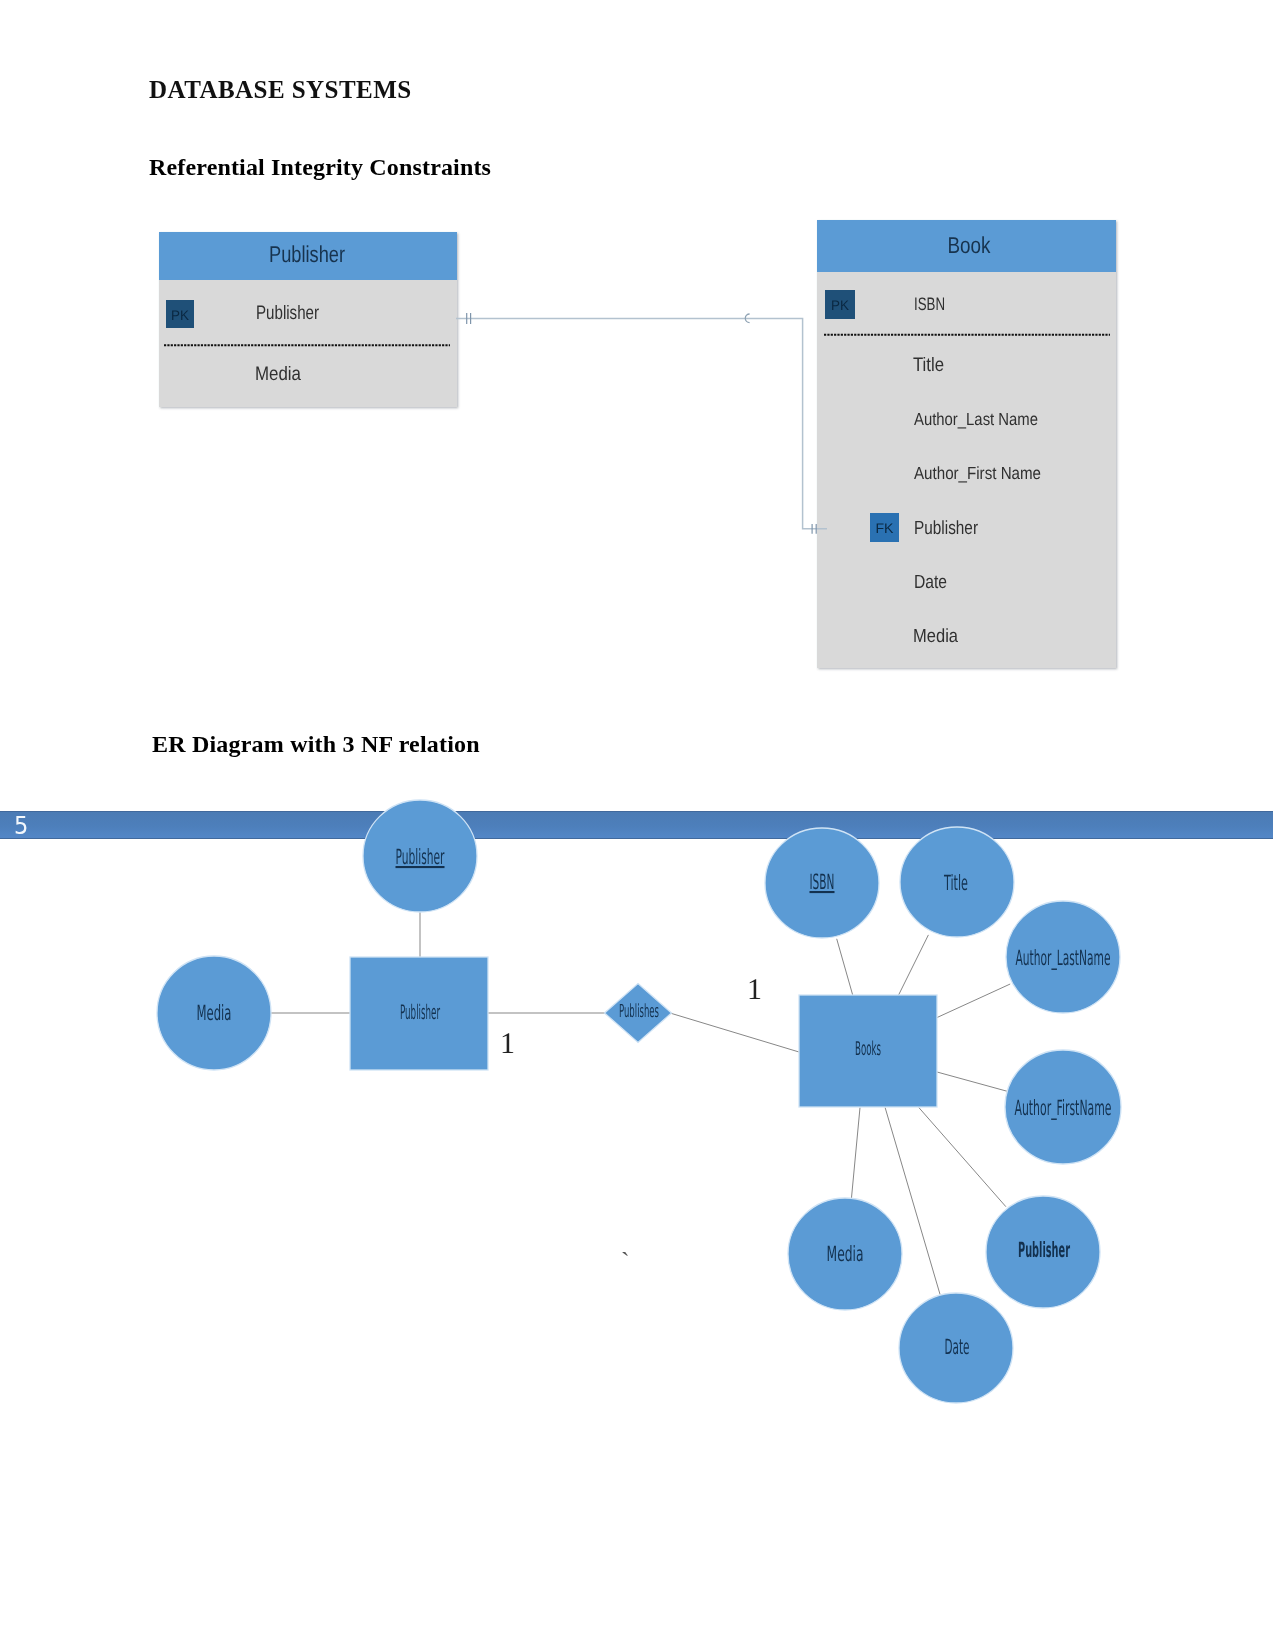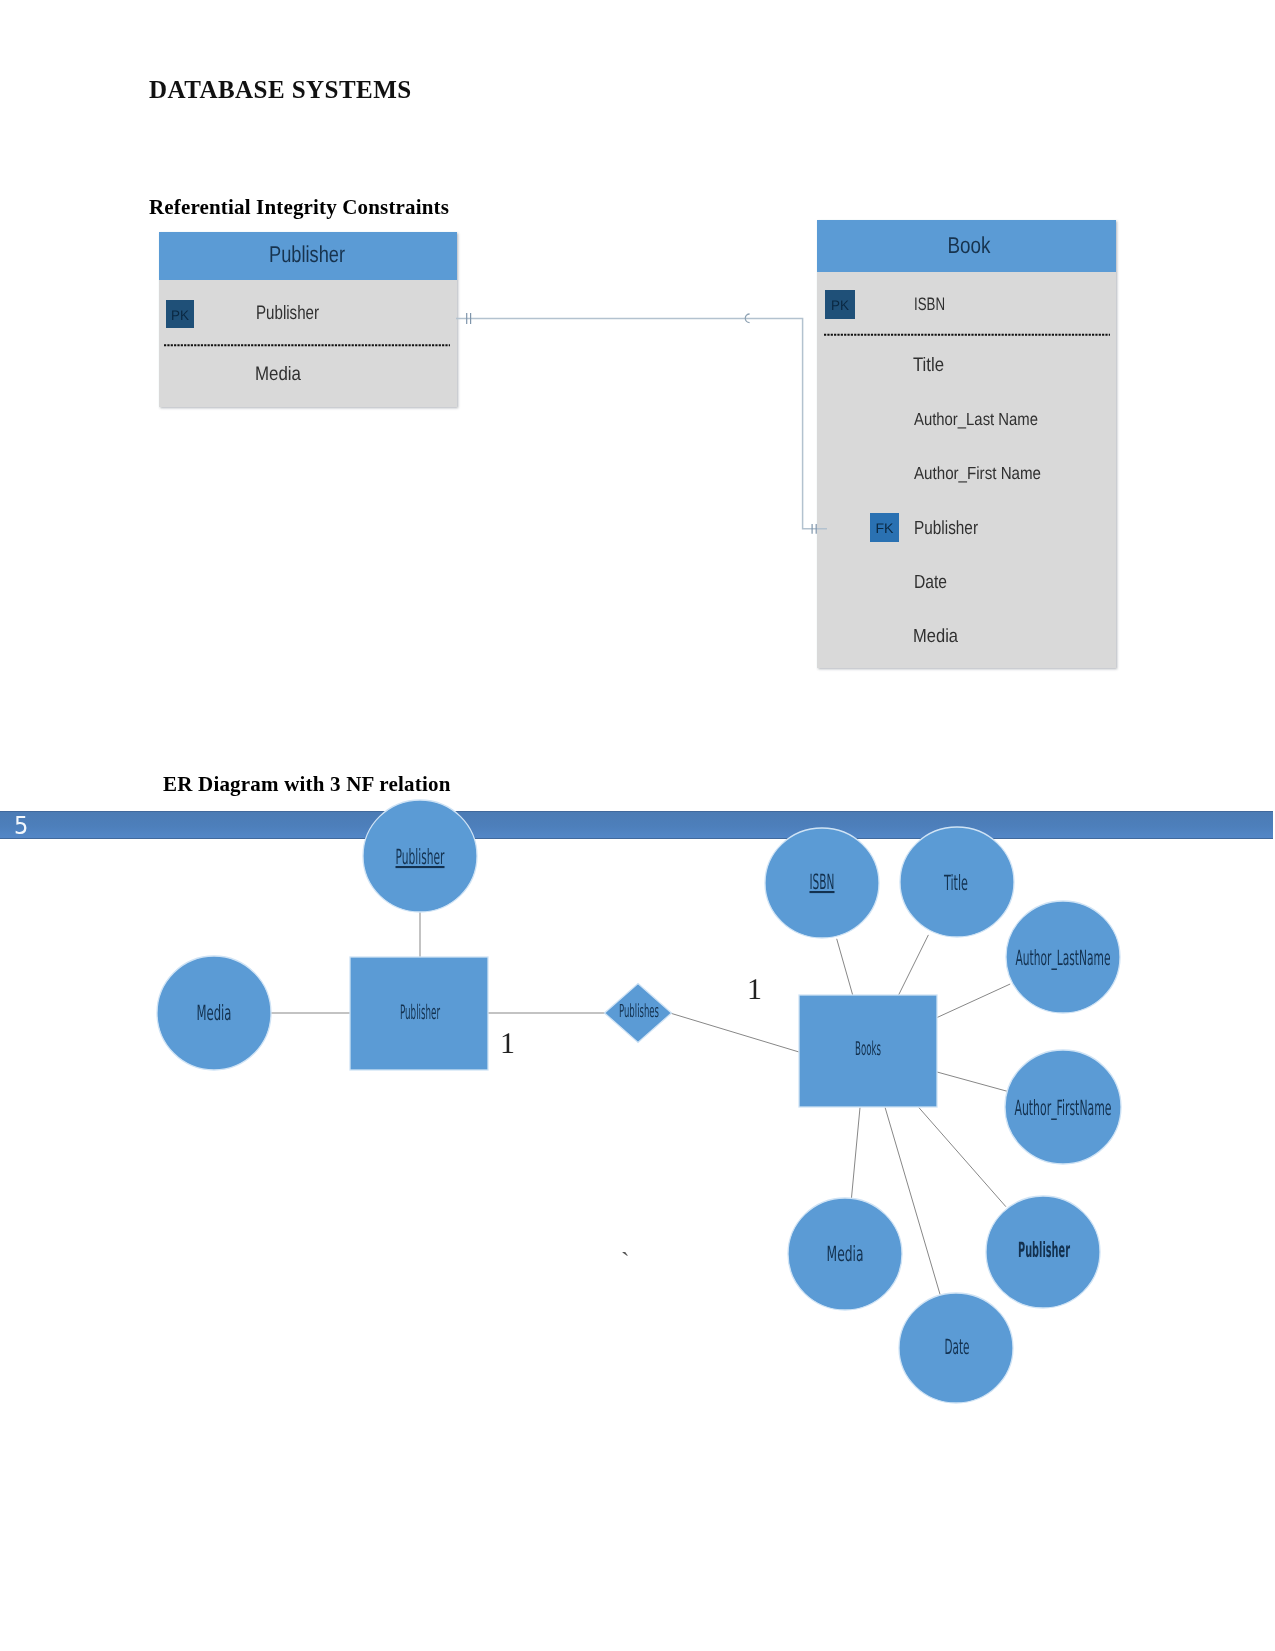--- a/index.html
+++ b/index.html
@@ -5,23 +5,23 @@
 <style>
   html,body{margin:0;padding:0;}
   body{width:1275px;height:1651px;background:#ffffff;position:relative;overflow:hidden;
        font-family:"Liberation Sans",sans-serif;-webkit-font-smoothing:antialiased;}
   .page{position:absolute;inset:0;}
 
   
   .run-head{position:absolute;left:149px;top:77px;font-family:"Liberation Serif",serif;
             font-size:25px;line-height:25px;letter-spacing:0.45px;color:#111;white-space:nowrap;font-weight:bold;}
   .h2{position:absolute;font-family:"Liberation Serif",serif;font-weight:bold;
-      font-size:21px;line-height:29px;color:#000;white-space:nowrap;margin-top:40px;}
+      font-size:24px;line-height:29px;color:#000;white-space:nowrap;}
   #h2-a{left:149px;top:153px;letter-spacing:0.16px;}
-  #h2-b{left:163px;top:730px;letter-spacing:0.2px;}
+  #h2-b{left:152px;top:730px;letter-spacing:0.2px;}
 
   
   .page-bar{position:absolute;left:0;top:811px;width:1273px;height:26px;
             background:linear-gradient(180deg,#4B7BB4 0%,#4D7FBB 55%,#5286C6 95%);
             border-top:1px solid #41699C;border-bottom:1px solid #41699C;}
   .page-num{position:absolute;left:14px;top:813px;width:30px;height:26px;line-height:26px;
             font-family:"DejaVu Sans",sans-serif;font-stretch:condensed;font-size:25px;
             color:#F2F7FC;}
 
   

